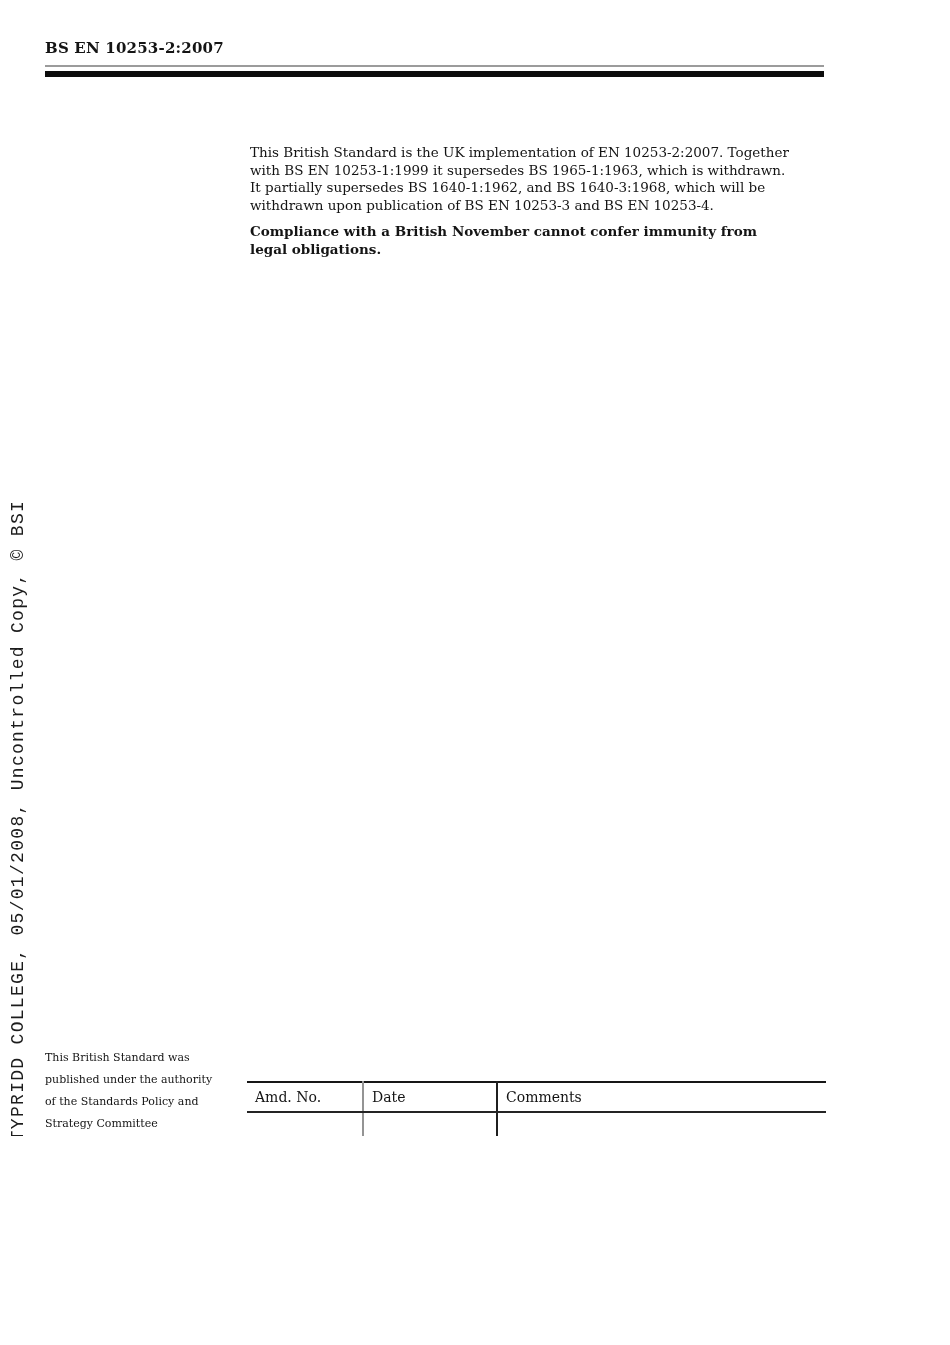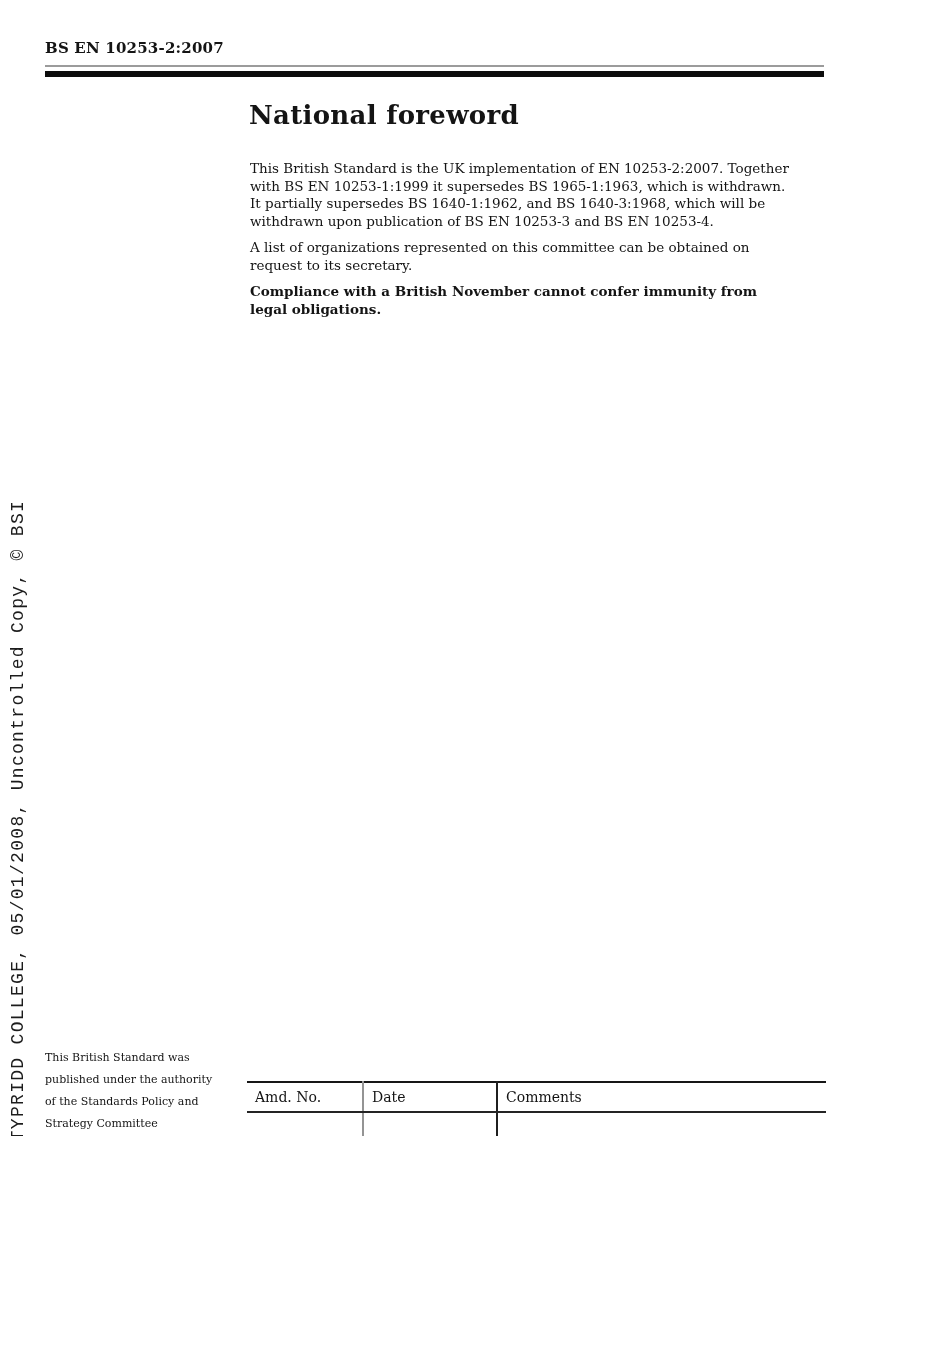--- a/index.html
+++ b/index.html
@@ -16,21 +16,21 @@
     position:absolute; left:45px; top:39px;
     font-size:15px; font-weight:bold; letter-spacing:0.2px;
   }
   .rule-thin  { position:absolute; left:45px; top:65px;   width:779px; height:2px;  background:#9b9b9b; }
   .rule-thick { position:absolute; left:45px; top:70.5px; width:779px; height:6px;  background:#0c0c0c; }
   .page-title {
     position:absolute; left:249px; top:100px;
     font-size:26px; font-weight:bold; letter-spacing:0.3px;
   }
   .body-copy {
-    position:absolute; left:250px; top:160px; width:585px;
+    position:absolute; left:250px; top:144px; width:585px;
     font-size:13.5px; line-height:17.5px;
   }
   .body-copy p { margin:0 0 9px 0; white-space:pre-line; }
   .body-copy p.emphasis { font-weight:bold; }
 
   .license-strip {
     position:absolute; left:8px; top:1347px;
     transform:rotate(-90deg); transform-origin:0 0;
     font-family:"Liberation Mono","DejaVu Sans Mono",monospace;
     font-size:18px; letter-spacing:1.3px; white-space:nowrap;
@@ -71,29 +71,26 @@
 </style>
 </head>
 <body>
 
 <div class="page">
 
   <div class="running-head">BS EN 10253-2:2007</div>
   <div class="rule-thin"></div>
   <div class="rule-thick"></div>
 
-  <div class="page-title">National foreword</div>
 
   <div class="body-copy">
     <p>This British Standard is the UK implementation of EN 10253-2:2007. Together
 with BS EN 10253-1:1999 it supersedes BS 1965-1:1963, which is withdrawn.
 It partially supersedes BS 1640-1:1962, and BS 1640-3:1968, which will be
 withdrawn upon publication of BS EN 10253-3 and BS EN 10253-4.</p>
-    <p>A list of organizations represented on this committee can be obtained on
-request to its secretary.</p>
     <p class="emphasis">Compliance with a British November cannot confer immunity from
 legal obligations.</p>
   </div>
 
   <div class="license-strip">Licensed copy:PONTYPRIDD COLLEGE, 05/01/2008, Uncontrolled Copy, © BSI</div>
 
 
   <table class="amendments">
     <colgroup>
       <col style="width:116px">

